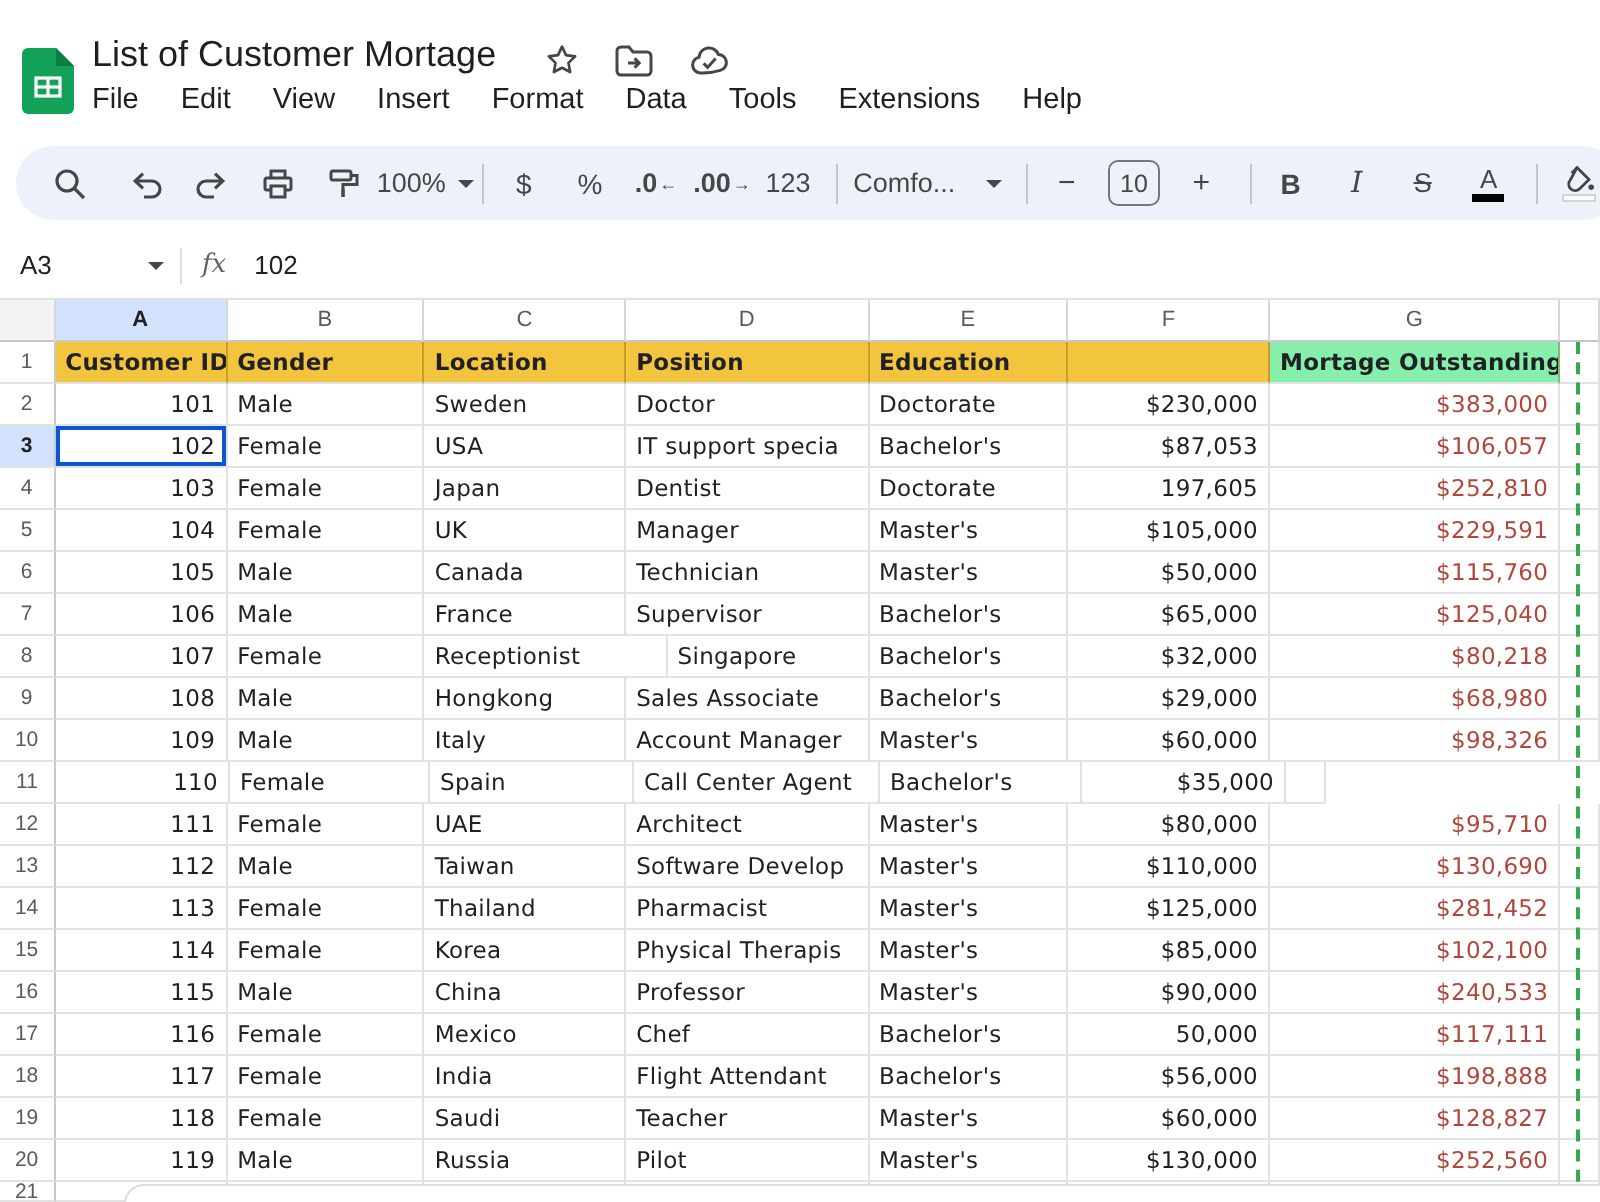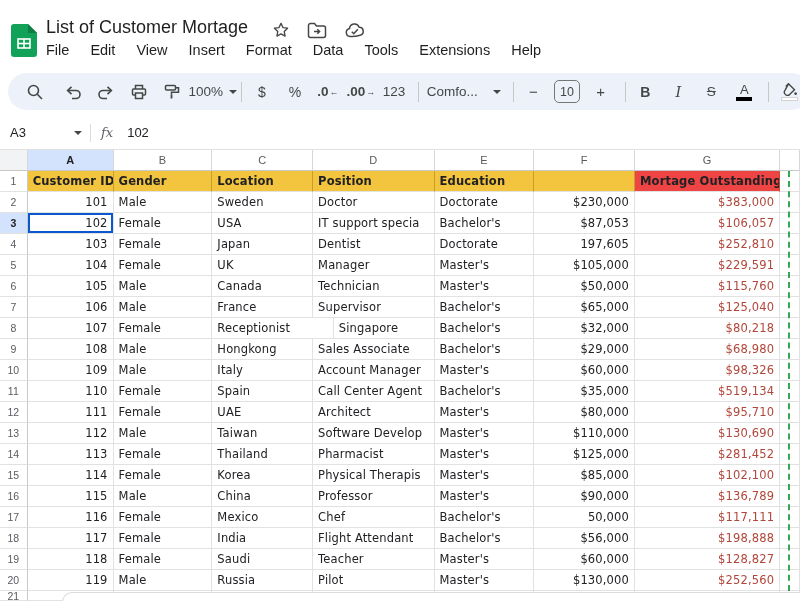--- a/index.html
+++ b/index.html
@@ -221,21 +221,21 @@
           <div class="ch" style="width: 20px;"></div>
         </div>
         <div class="r">
           <div class="rh" style="width: 28px;">1</div>
           <div class="c hdrcell" style="width: 87px; background: rgb(243, 196, 62); border-right-color: rgba(120, 90, 10, 0.35);">Customer ID</div>
           <div class="c hdrcell" style="width: 100px; background: rgb(243, 196, 62); border-right-color: rgba(120, 90, 10, 0.35);">Gender</div>
           <div class="c hdrcell" style="width: 102px; background: rgb(243, 196, 62); border-right-color: rgba(120, 90, 10, 0.35);">Location</div>
           <div class="c hdrcell" style="width: 123px; background: rgb(243, 196, 62); border-right-color: rgba(120, 90, 10, 0.35);">Position</div>
           <div class="c hdrcell" style="width: 101px; background: rgb(243, 196, 62); border-right-color: rgba(120, 90, 10, 0.35);">Education</div>
           <div class="c hdrcell" style="width: 102px; background: rgb(243, 196, 62); border-right-color: rgba(120, 90, 10, 0.35);"></div>
-          <div class="c hdrcell" style="width: 147px; background: #ef4444; border-right-color: rgba(120, 90, 10, 0.35);">Mortage Outstanding</div>
+          <div class="c hdrcell" style="width: 147px; background: #86efac; border-right-color: rgba(120, 90, 10, 0.35);">Mortage Outstanding</div>
           <div class="c" style="width: 20px;"></div>
         </div>
         <div class="r">
           <div class="rh" style="width: 28px;">2</div>
           <div class="c num" style="width: 87px;">101</div>
           <div class="c" style="width: 100px;">Male</div>
           <div class="c" style="width: 102px;">Sweden</div>
           <div class="c" style="width: 123px;">Doctor</div>
           <div class="c" style="width: 101px;">Doctorate</div>
           <div class="c num" style="width: 102px;">$230,000</div>
@@ -331,21 +331,20 @@
           <div class="c" style="width: 20px;"></div>
         </div>
         <div class="r">
           <div class="rh" style="width: 28px;">11</div>
           <div class="c num" style="width: 87px;">110</div>
           <div class="c" style="width: 100px;">Female</div>
           <div class="c" style="width: 102px;">Spain</div>
           <div class="c" style="width: 123px;">Call Center Agent</div>
           <div class="c" style="width: 101px;">Bachelor's</div>
           <div class="c num" style="width: 102px;">$35,000</div>
-          <div class="c num" style="width: 147px; color: rgb(178, 70, 58);">$519,134</div>
           <div class="c" style="width: 20px;"></div>
         </div>
         <div class="r">
           <div class="rh" style="width: 28px;">12</div>
           <div class="c num" style="width: 87px;">111</div>
           <div class="c" style="width: 100px;">Female</div>
           <div class="c" style="width: 102px;">UAE</div>
           <div class="c" style="width: 123px;">Architect</div>
           <div class="c" style="width: 101px;">Master's</div>
           <div class="c num" style="width: 102px;">$80,000</div>
@@ -386,21 +385,21 @@
           <div class="c" style="width: 20px;"></div>
         </div>
         <div class="r">
           <div class="rh" style="width: 28px;">16</div>
           <div class="c num" style="width: 87px;">115</div>
           <div class="c" style="width: 100px;">Male</div>
           <div class="c" style="width: 102px;">China</div>
           <div class="c" style="width: 123px;">Professor</div>
           <div class="c" style="width: 101px;">Master's</div>
           <div class="c num" style="width: 102px;">$90,000</div>
-          <div class="c num" style="width: 147px; color: rgb(178, 70, 58);">$136,789</div>
+          <div class="c num" style="width: 147px; color: rgb(178, 70, 58);">$240,533</div>
           <div class="c" style="width: 20px;"></div>
         </div>
         <div class="r">
           <div class="rh" style="width: 28px;">17</div>
           <div class="c num" style="width: 87px;">116</div>
           <div class="c" style="width: 100px;">Female</div>
           <div class="c" style="width: 102px;">Mexico</div>
           <div class="c" style="width: 123px;">Chef</div>
           <div class="c" style="width: 101px;">Bachelor's</div>
           <div class="c num" style="width: 102px;">50,000</div>

